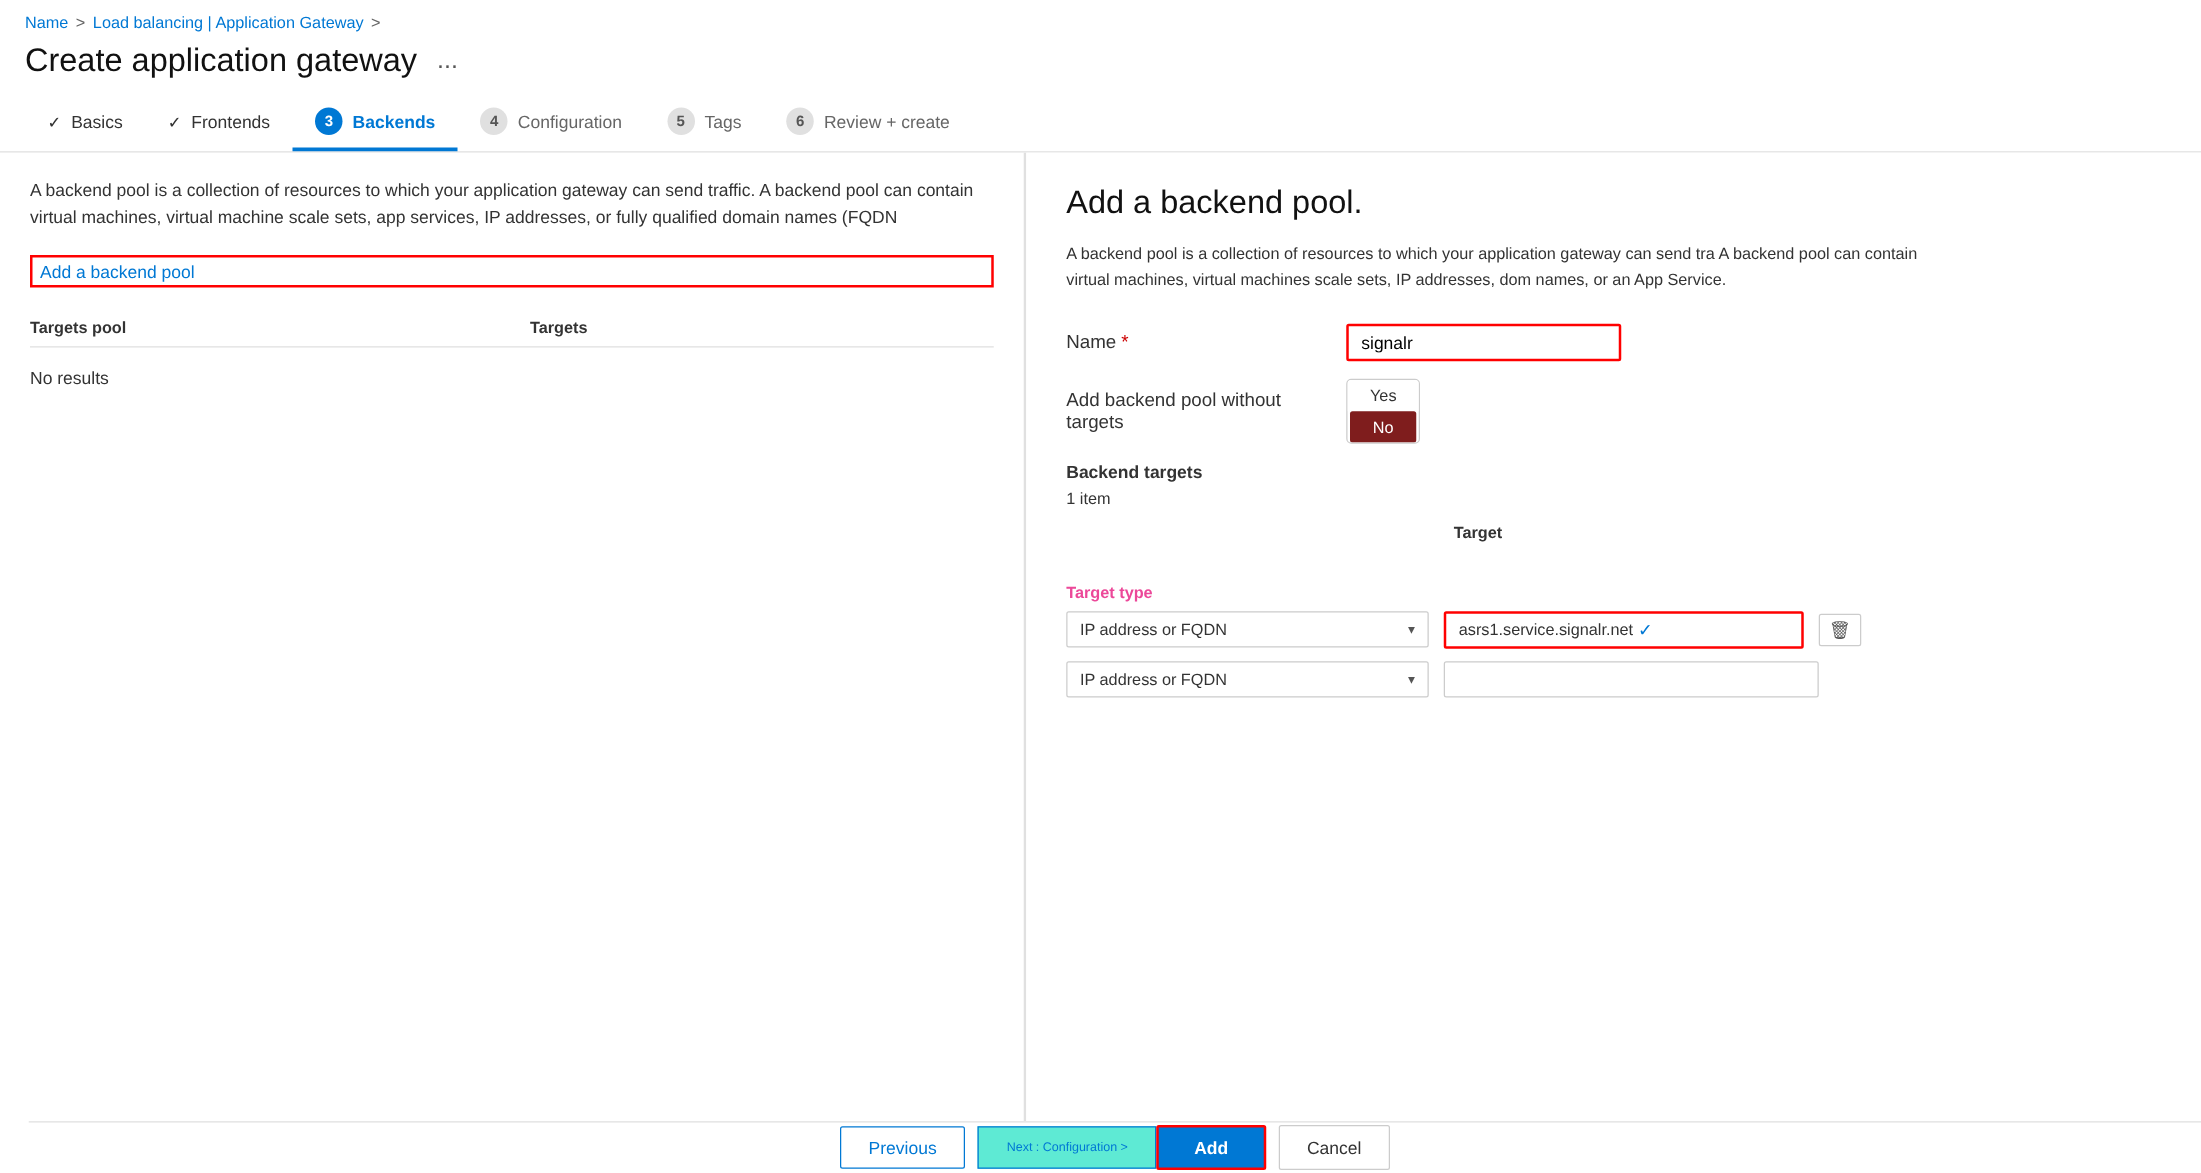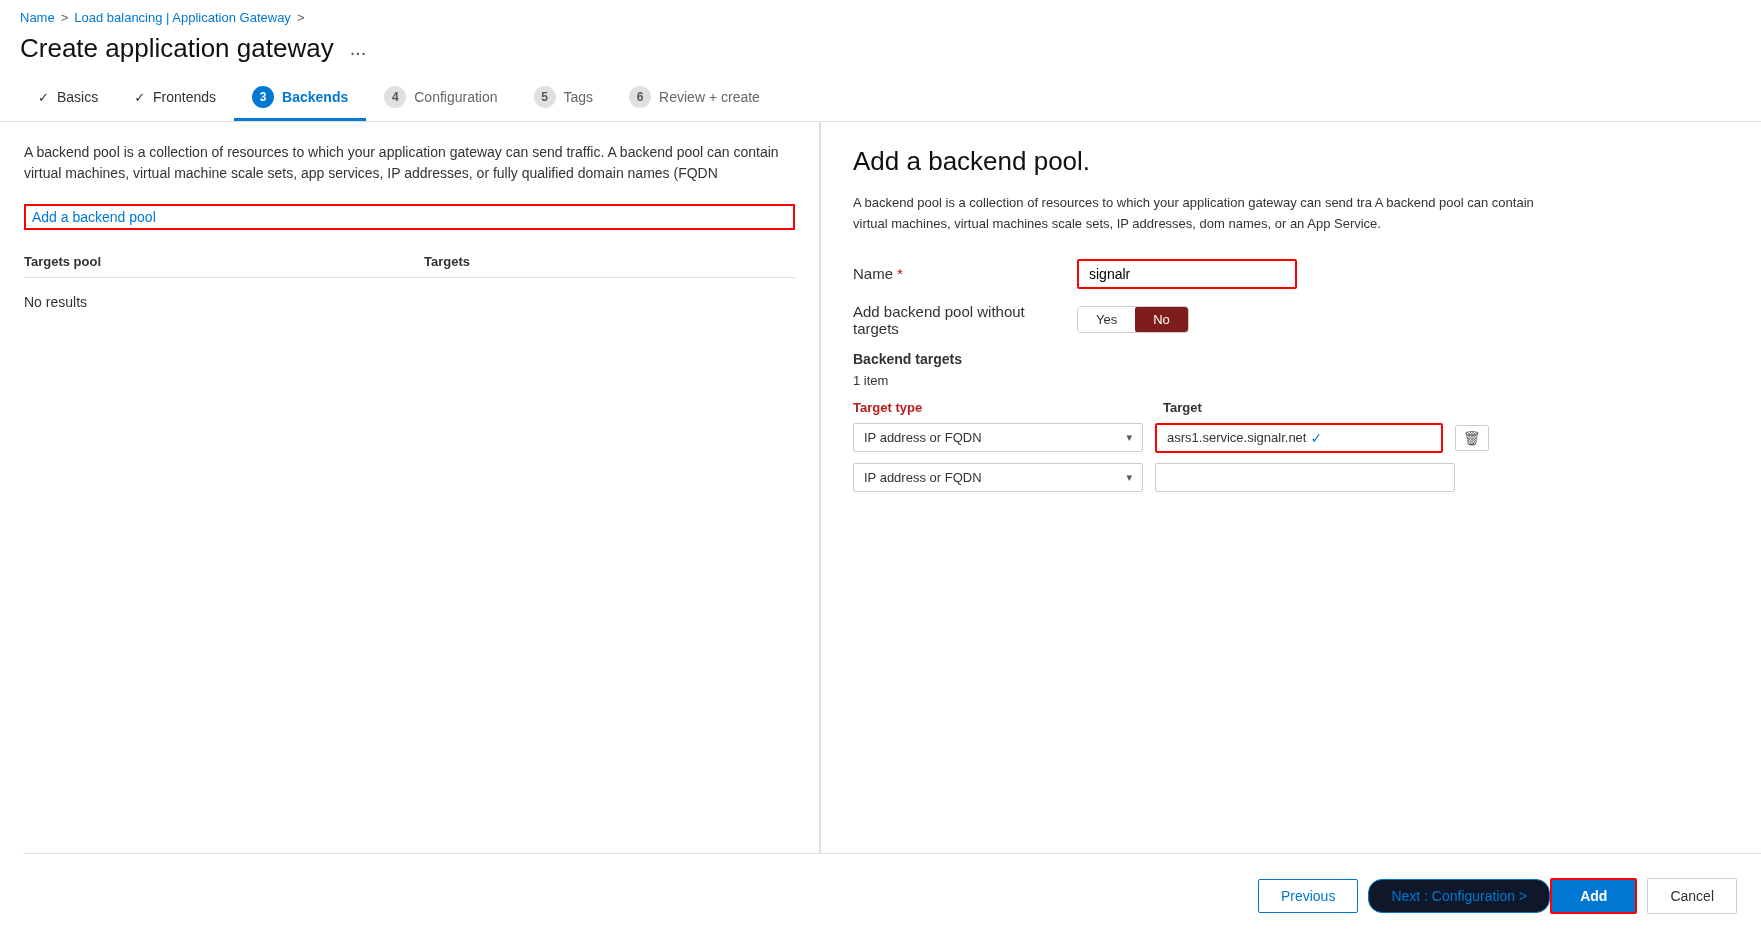--- a/index.html
+++ b/index.html
@@ -35,47 +35,47 @@
     .panel-title { font-size: 26px; font-weight: 300; color: #111; margin-bottom: 16px; }
     .panel-description { font-size: 13px; color: #333; line-height: 1.6; margin-bottom: 24px; max-width: 700px; }
 
     .form-row { display: flex; align-items: center; gap: 24px; margin-bottom: 14px; }
     .form-label { width: 200px; font-size: 15px; color: #333; display: flex; align-items: flex-end; gap: 4px; }
     .required-star { color: #c00; }
     .form-control-area { display: flex; align-items: center; gap: 8px; flex: 1; }
 
     .name-input { border: 2px solid red; padding: 5px 10px; font-size: 14px; width: 220px; outline: none; border-radius: 2px; }
 
-    .toggle-group { display: flex; align-items: center; border: 1px solid #ccc; border-radius: 4px; overflow: hidden; }
+    .toggle-group { display: flex; align-items: center; border: 1px solid #ccc; border-radius: 4px; overflow: hidden; flex-direction: column; }
     .toggle-btn { padding: 5px 18px; font-size: 13px; border: none; cursor: pointer; background: #fff; color: #333; }
     .toggle-btn.active { background: #7f1d1d; color: #fff; border-radius: 2px; }
 
     .section-label { font-size: 14px; font-weight: 600; color: #333; margin-bottom: 6px; }
     .item-count { font-size: 13px; color: #333; margin-bottom: 12px; }
 
     .targets-header { display: flex; gap: 0; margin-bottom: 8px; }
-    .targets-col-type { width: 310px; font-size: 13px; font-weight: 600; color: #b91c1c; }
+    .targets-col-type { width: 310px; font-size: 13px; font-weight: 600; color: #ec4899; margin-top: 48px; }
     .targets-col-target { flex: 1; font-size: 13px; font-weight: 600; color: #333; }
 
     .target-row { display: flex; align-items: center; gap: 12px; margin-bottom: 10px; }
     .dropdown-select { display: flex; align-items: center; border: 1px solid #ccc; padding: 6px 10px; font-size: 13px; background: #fff; cursor: pointer; width: 290px; justify-content: space-between; border-radius: 2px; }
     .chevron { font-size: 11px; color: #555; }
     .target-input-empty { border: 1px solid #ccc; padding: 6px 10px; font-size: 13px; width: 300px; border-radius: 2px; background: #fff; }
     .valid-check { color: #0078d4; font-size: 14px; margin-left: 4px; }
 
     .target-input-box { display: flex; align-items: center; border: 2px solid red; padding: 5px 10px; font-size: 13px; width: 288px; border-radius: 2px; }
 
     .delete-btn { background: none; border: 1px solid #ccc; cursor: pointer; padding: 4px 7px; color: #555; font-size: 14px; border-radius: 2px; }
 
-    .bottom-bar { display: flex; align-items: center; justify-content: flex-end; padding: 24px 24px; border-top: 1px solid #e0e0e0; background: #fff; margin-left: 23px; }
+    .bottom-bar { display: flex; align-items: center; justify-content: center; padding: 2px 24px; border-top: 1px solid #e0e0e0; background: #fff; margin-left: 23px; }
     .bottom-bar-left { display: flex; gap: 10px; }
     .bottom-bar-right { display: flex; gap: 10px; }
 
     .btn-prev { background: #fff; border: 1px solid #0078d4; color: #0078d4; padding: 8px 22px; font-size: 14px; cursor: pointer; border-radius: 2px; }
-    .btn-next { background: #0f172a; border: 1px solid #0078d4; color: #0078d4; padding: 8px 22px; font-size: 14px; cursor: pointer; border-radius: 14px; }
+    .btn-next { background: #5eead4; border: 1px solid #0078d4; color: #0078d4; padding: 8px 22px; font-size: 10px; cursor: pointer; border-radius: 0; }
     .btn-add { background: #0078d4; border: 2px solid red; color: #fff; padding: 8px 28px; font-size: 14px; cursor: pointer; border-radius: 2px; font-weight: 600; }
     .btn-cancel { background: #fff; border: 1px solid #ccc; color: #333; padding: 8px 22px; font-size: 14px; cursor: pointer; border-radius: 2px; }
 
     .divider { width: 1px; background: #e0e0e0; align-self: stretch; margin: 0; }
 
     .breadcrumb-link { color: #0078d4; cursor: pointer; text-decoration: none; }
 
     .add-backend-pool-wrapper { border: 2px solid red; display: inline-block; margin-bottom: 16px; }
     .add-backend-pool-link { color: #0078d4; cursor: pointer; font-size: 14px; text-decoration: none; display: inline-block; padding: 3px 6px; }
   </style>

